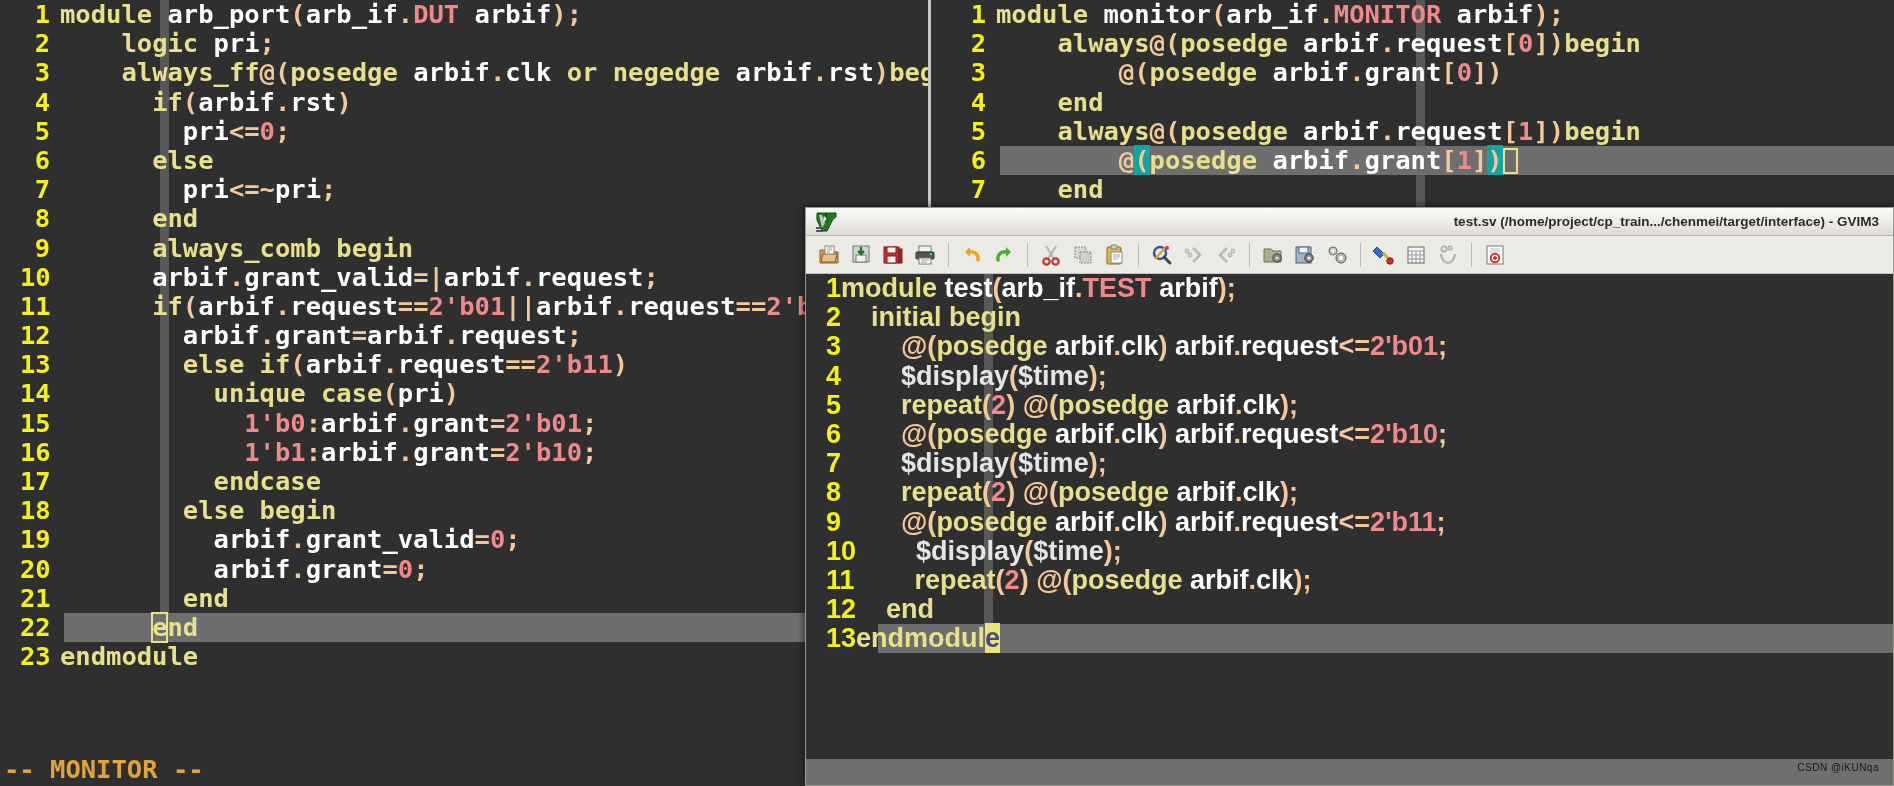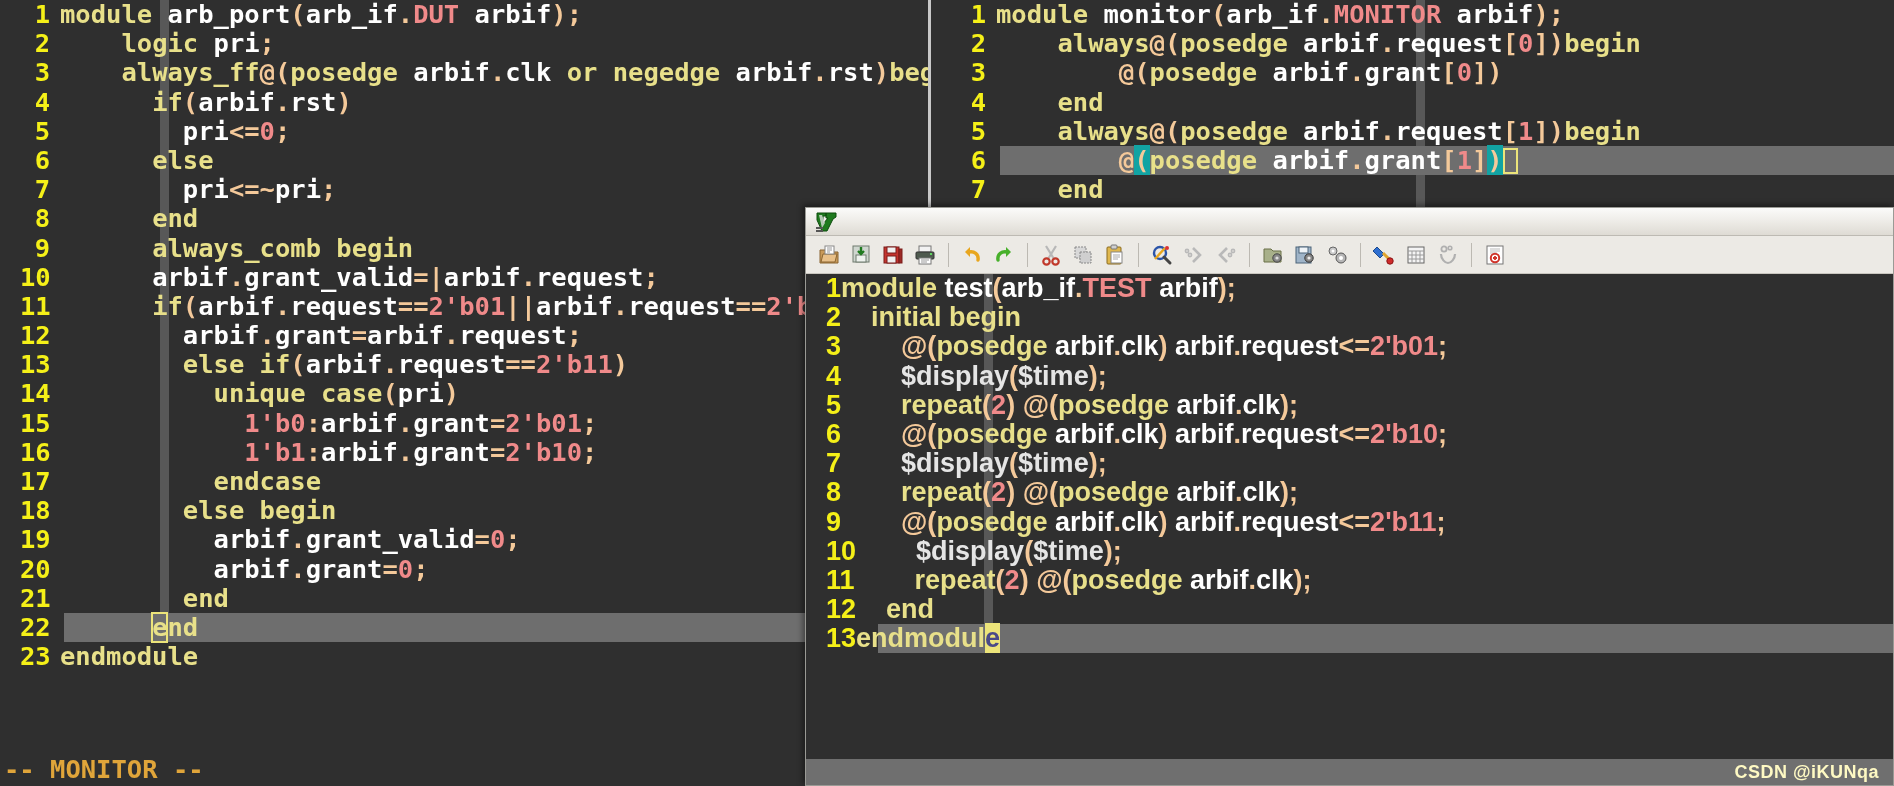--- a/index.html
+++ b/index.html
@@ -98,22 +98,22 @@
   .tsep { width:1px; height:24px; background:#bcb9b2; margin:0 6px; }
 
   .editor {
     flex:1 1 auto; position:relative; background:#2f2f2f; overflow:hidden;
   }
   .editor .code { font-size:27px; line-height:29.2px; }
   .gstatus {
     height:26px; flex:0 0 26px; background:#6f6f6f; position:relative;
   }
   .watermark {
-    position:absolute; right:14px; top:3px; font-size:18px; color:#fef9c3;
-    font-family:"Liberation Sans", sans-serif; letter-spacing:.5px;font-weight:bold;
+    position:absolute; right:14px; top:3px; font-size:10px; color:#0f172a;
+    font-family:"Liberation Sans", sans-serif; letter-spacing:.5px;
   }
 </style>
 </head>
 <body>
 
 <div id="root">
 
   <div class="vimbg">
 
     <div class="pane pane-left">
@@ -135,20 +135,21 @@
 
     <div class="titlebar">
       <div class="vim-logo">
         <svg width="26" height="24" viewBox="0 0 26 24">
           <path d="M3 3 L12 3 L12 6 L9 6 L9 14 L14 8 L12 8 L12 3 L22 3 L22 7 L19 9 L13 21 L8 21 L3 10 Z" fill="#1f7a1f" stroke="#0d4d0d" stroke-width="1"></path>
           <path d="M5 5 L8 5 L11 13 L8 18 Z" fill="#e8e8e8" opacity=".75"></path>
           <rect x="2" y="17" width="7" height="2" fill="#555"></rect>
           <rect x="2" y="20" width="7" height="2" fill="#555"></rect>
         </svg>
       </div>
+      <div class="tb-title">test.sv (/home/project/cp_train.../chenmei/target/interface) - GVIM3</div>
     </div>
 
 
     <div class="toolbar" id="gvim-toolbar">
         <div class="tbtn">
           <svg width="22" height="22" viewBox="0 0 22 22">
             <path d="M2 6h7l2 2h9v11H2z" fill="#c89a5a" stroke="#8a6530"></path>
             <path d="M5 10h14l-2 8H3z" fill="#e8c089" stroke="#8a6530"></path>
             <rect x="7" y="2" width="9" height="8" fill="#fff" stroke="#888"></rect>
             <path d="M9 4h5M9 6h5M9 8h3" stroke="#999"></path>

